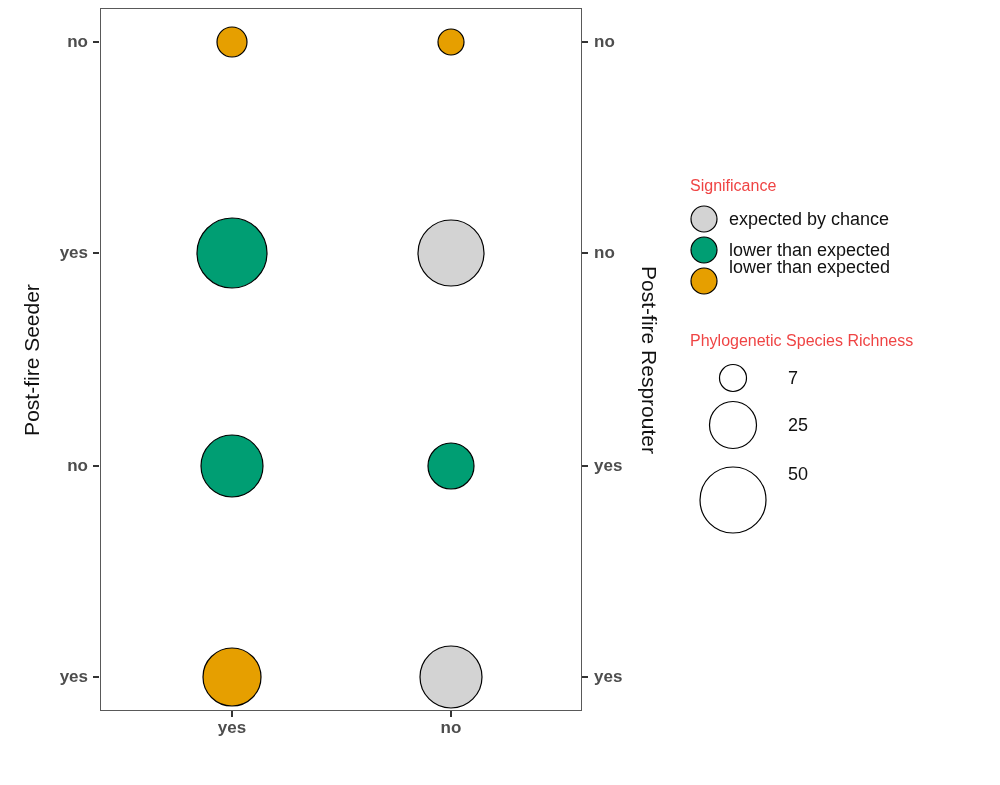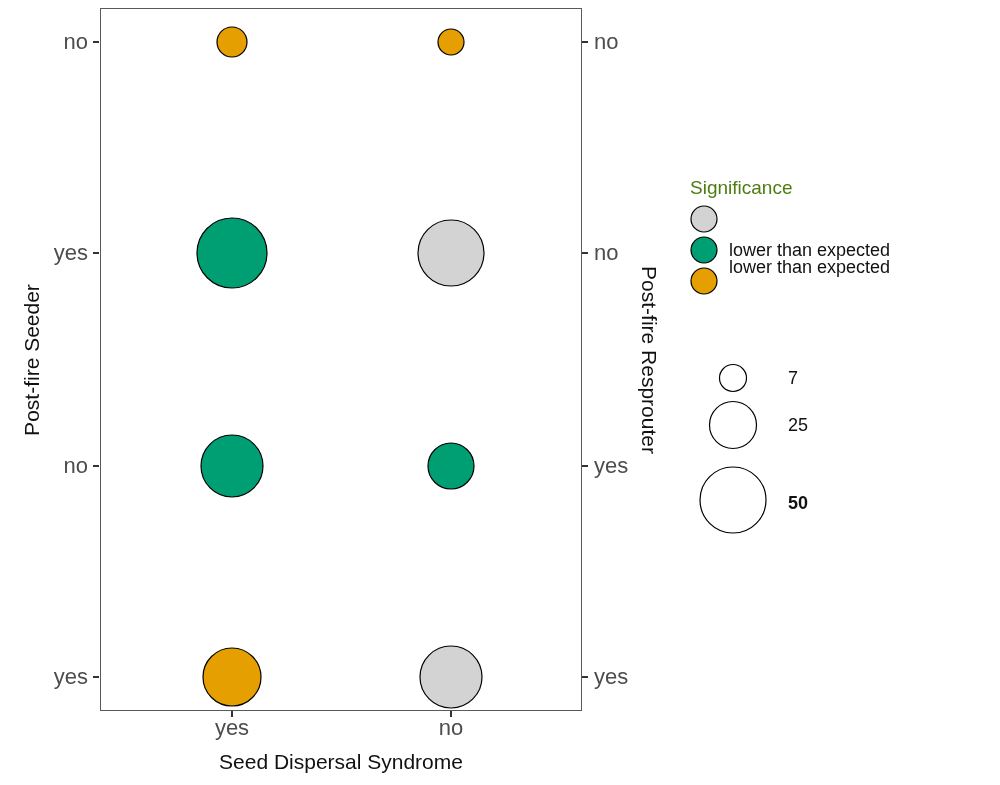--- a/index.html
+++ b/index.html
@@ -18,41 +18,42 @@
     border: 1.5px solid #595959;
     background: #ffffff;
     box-sizing: border-box;
   }
   #plot-svg { position: absolute; left: 0; top: 0; }
   .tick { position: absolute; background: #333333; }
   .tick.h { width: 6px; height: 2px; }
   .tick.v { width: 2px; height: 6px; }
   .tick-label {
     position: absolute;
-    font-size: 22px;
+    font-size: 17px;
     color: #4d4d4d;
     line-height: 22px;
     white-space: nowrap;
+    font-weight: bold;
   }
   .tick-label.left  { width: 58px; text-align: right; }
   .tick-label.right { width: 70px; text-align: left; }
   .tick-label.bottom{ width: 80px; text-align: center; }
   .axis-title {
     position: absolute;
     font-size: 21px;
     color: #111111;
     white-space: nowrap;
   }
   .axis-title.x { width: 400px; text-align: center; }
   .axis-title.rot-left  { transform: translate(-50%,-50%) rotate(-90deg); }
   .axis-title.rot-right { transform: translate(-50%,-50%) rotate(90deg); }
   .legend-title {
     position: absolute;
-    font-size: 19px;
-    color: #4d7c0f;
+    font-size: 16px;
+    color: #ef4444;
     white-space: nowrap;
   }
   .legend-label {
     position: absolute;
     font-size: 18px;
     color: #111111;
     line-height: 22px;
     white-space: nowrap;
   }
 </style>
@@ -97,25 +98,26 @@
   <div class="tick-label left" style="left:30px; top:666px;">yes</div>
 
   <div class="tick-label right" style="left:594px; top:31px;">no</div>
   <div class="tick-label right" style="left:594px; top:242px;">no</div>
   <div class="tick-label right" style="left:594px; top:455px;">yes</div>
   <div class="tick-label right" style="left:594px; top:666px;">yes</div>
 
   <div class="tick-label bottom" style="left:192px; top:717px;">yes</div>
   <div class="tick-label bottom" style="left:411px; top:717px;">no</div>
 
-  <div class="axis-title x" style="left:141px; top:750px;">Seed Dispersal Syndrome</div>
   <div class="axis-title rot-left" style="left:32px;  top:360px;">Post-fire Seeder</div>
   <div class="axis-title rot-right" style="left:649px; top:360px;">Post-fire Resprouter</div>
 
   <div class="legend-title" style="left:690px; top:177px;">Significance</div>
+  <div class="legend-label" style="left:729px; top:208px;">expected by chance</div>
   <div class="legend-label" style="left:729px; top:239px;">lower than expected</div>
   <div class="legend-label" style="left:729px; top:256px;">lower than expected</div>
 
+  <div class="legend-title" style="left:690px; top:332px;">Phylogenetic Species Richness</div>
   <div class="legend-label" style="left:788px; top:367px;">7</div>
   <div class="legend-label" style="left:788px; top:414px;text-align:center;">25</div>
-  <div class="legend-label" style="left:788px; top:492px;font-weight:bold;">50</div>
+  <div class="legend-label" style="left:788px; top:463px;">50</div>
 
 </div>
 
 </body></html>

